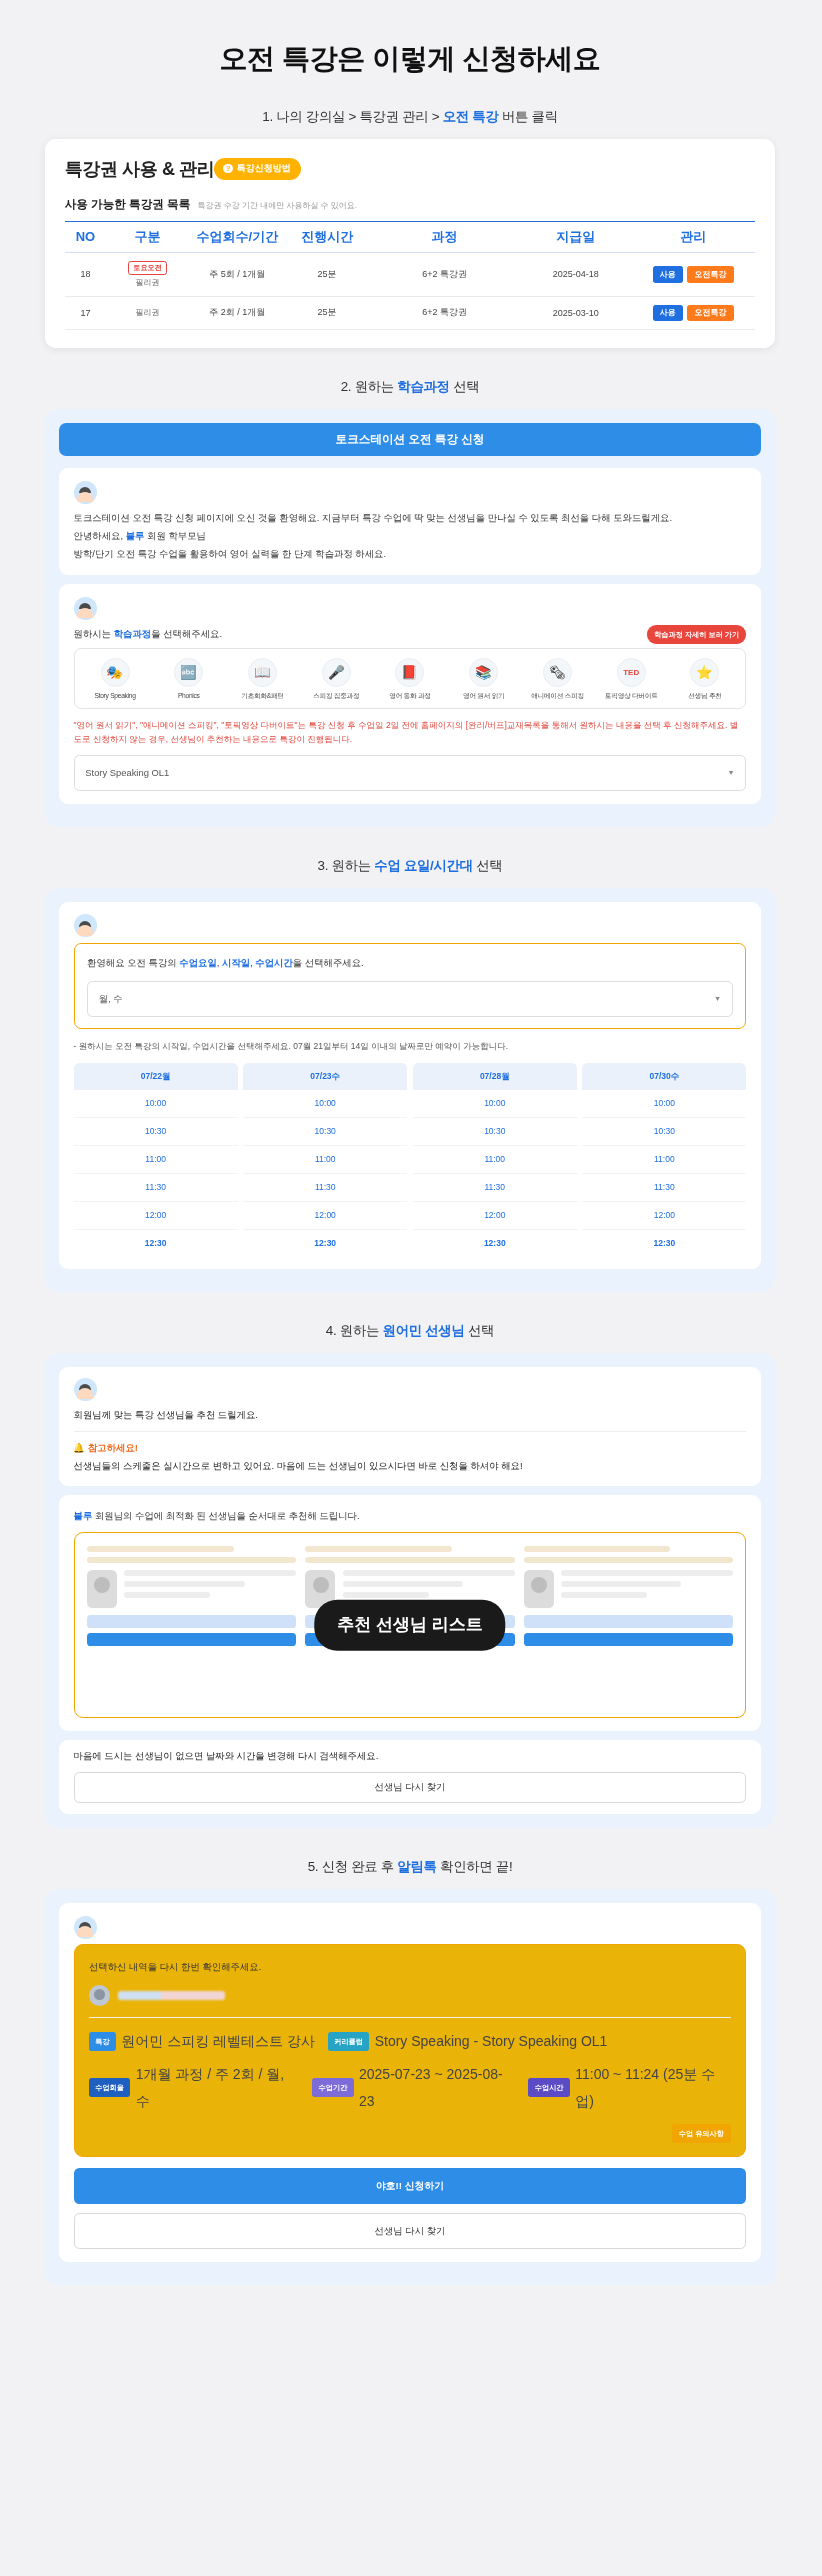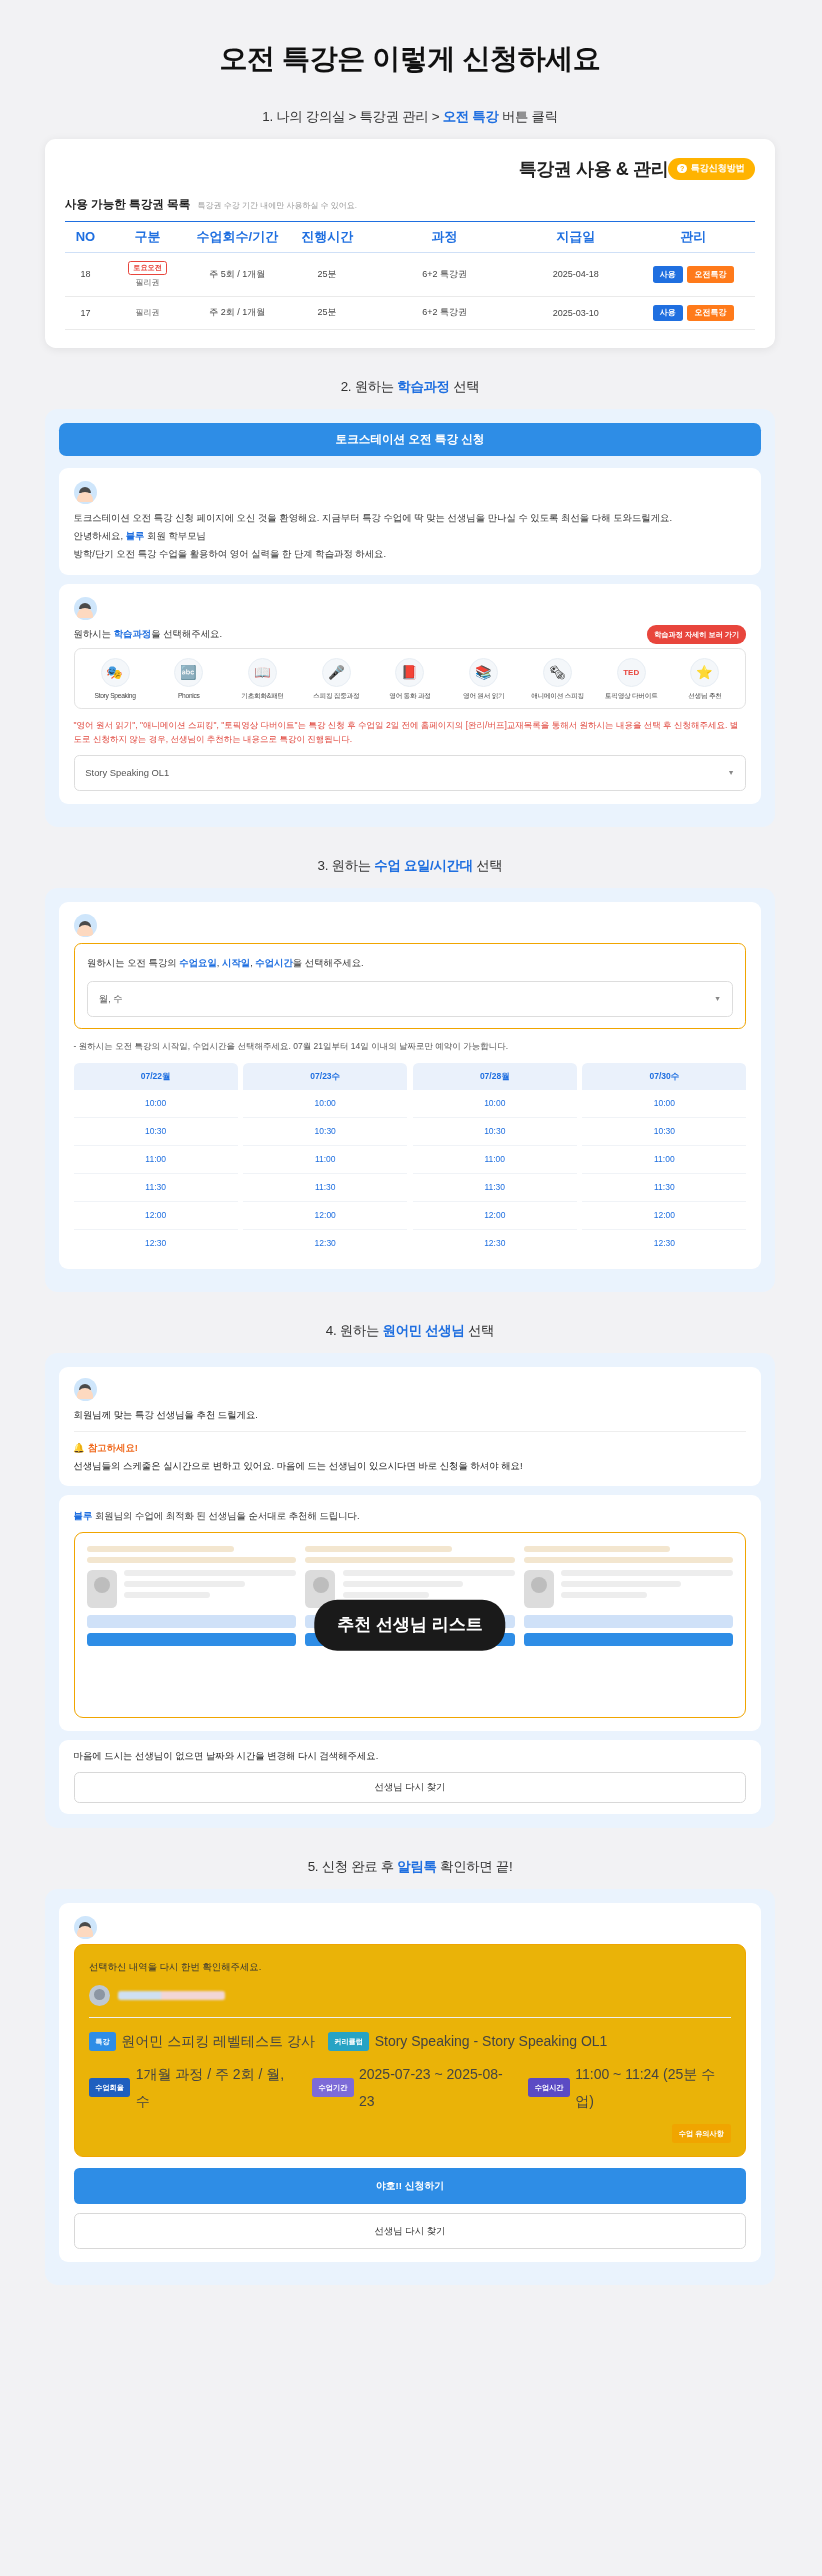--- a/index.html
+++ b/index.html
@@ -33,21 +33,21 @@
   
   .card {
     background: #fff;
     border-radius: 10.7px;
     box-shadow: 0 1.8px 9px rgba(0,0,0,.07);
     padding: 18px 19.7px;
   }
   .card-head {
     display: flex;
     align-items: center;
-    justify-content: flex-end;
+    justify-content: flex-start;
   }
   .card-head h2 {
     font-size: 18px;
     font-weight: bold;
     letter-spacing: -0.4px;
   }
   .btn-guide {
     background: #ffb300;
     color: #fff;
     font-size: 9px;
@@ -254,21 +254,21 @@
     text-align: center;
     padding: 5.4px 0;
   }
   .time-col .td {
     text-align: center;
     font-size: 8.5px;
     color: #1f6fe0;
     padding: 5.4px 0;
     border-bottom: 0.9px solid #f0f3f7;
   }
-  .time-col .td:last-child { border-bottom: none; }
+  .time-col .td:last-child { border-bottom: none; font-weight: bold; }
 
   
   .tip-box {
     background: #fff;
     border-radius: 9px;
     padding: 10.7px 14.3px;
     font-size: 9.4px;
     line-height: 1.9;
     margin-bottom: 9px;
   }
@@ -532,21 +532,21 @@
 
   <div class="step-label">
     <span>3. 원하는 </span><span class="hl">수업 요일/시간대</span><span> 선택</span>
   </div>
 
   <div class="panel">
     <div class="white-box">
       <div class="avatar"></div>
       <div class="hl-box">
         <div>
-          <span>원하시는 오전 특강의 </span><span class="blue">수업요일</span><span>, </span><span class="blue">시작일</span><span>, </span><span class="blue">수업시간</span><span>을 선택해주세요.</span>
+          <span>환영해요 오전 특강의 </span><span class="blue">수업요일</span><span>, </span><span class="blue">시작일</span><span>, </span><span class="blue">수업시간</span><span>을 선택해주세요.</span>
         </div>
         <div class="select-box">
           <span>월, 수</span>
           <span class="chev">▼</span>
         </div>
       </div>
 
       <div style="font-size:8.5px;color:#555;margin-top:9px">- 원하시는 오전 특강의 시작일, 수업시간을 선택해주세요. 07월 21일부터 14일 이내의 날짜로만 예약이 가능합니다.</div>
 
       <div class="time-grid">

